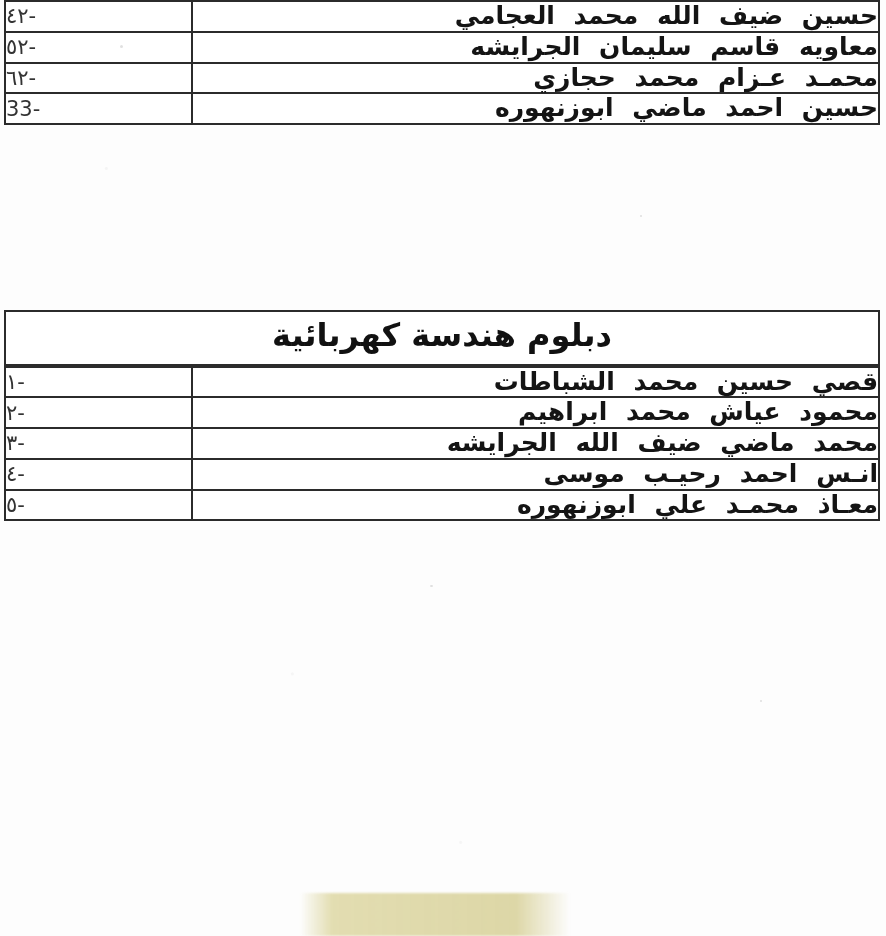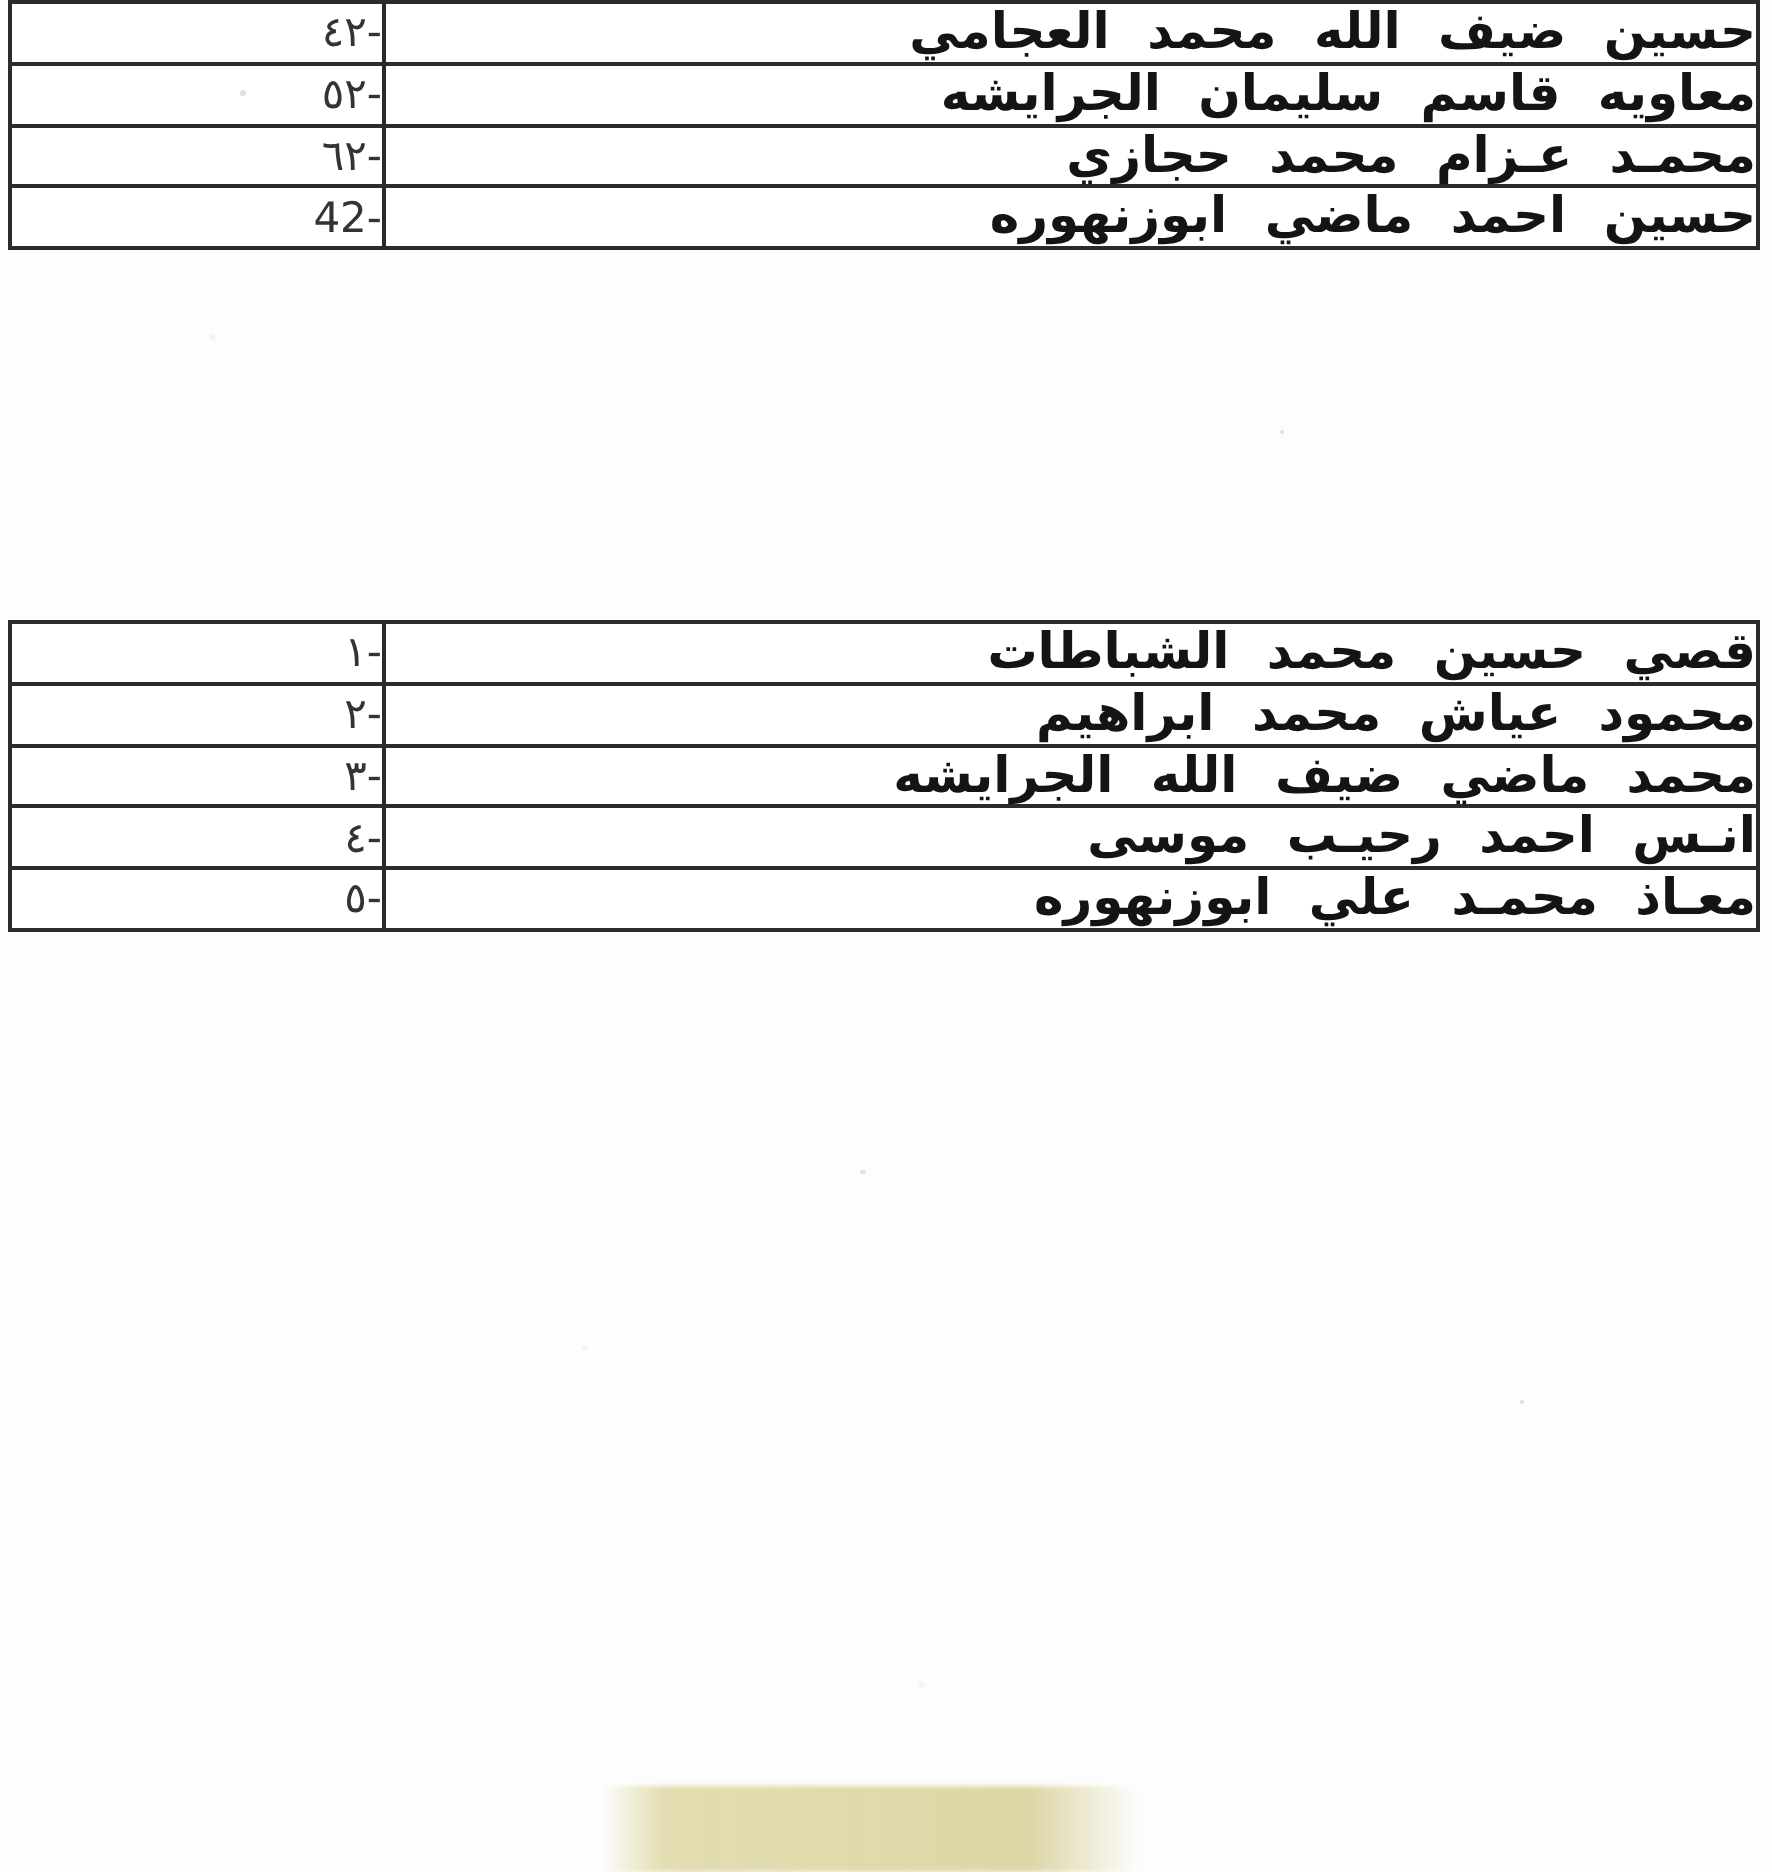--- a/index.html
+++ b/index.html
@@ -51,21 +51,21 @@
     font-weight: bold;
     font-size: 25px;
     letter-spacing: 0px;
     word-spacing: 10px;
     padding: 6px 14px 10px 14px;
     line-height: 1.15;
     color: #141414;
   }
   td.num-cell {
     width: 185px;
-    text-align: right;
+    text-align: left;
     font-size: 21px;
     color: #333;
     padding: 6px 0 10px 0;
     direction: ltr;
   }
   .num-inner {
     display: inline-block;
     direction: rtl;
     unicode-bidi: bidi-override;
   }
@@ -117,27 +117,30 @@
         <tr>
           <td class="name-cell">معاويه قاسم سليمان الجرايشه</td>
           <td class="num-cell"><span class="num-inner">-٢٥</span></td>
         </tr>
         <tr>
           <td class="name-cell">محمـد عـزام محمد حجازي</td>
           <td class="num-cell"><span class="num-inner">-٢٦</span></td>
         </tr>
         <tr>
           <td class="name-cell">حسين احمد ماضي ابوزنهوره</td>
-          <td class="num-cell"><span class="num-inner">-24</span></td>
+          <td class="num-cell"><span class="num-inner">-33</span></td>
         </tr>
       </tbody>
     </table>
   </div>
 
   <div class="block" style="top: 310px;">
+    <div class="section-title-box">
+      <div class="title-text">دبلوم هندسة كهربائية</div>
+    </div>
     <table class="names">
       <tbody>
         <tr>
           <td class="name-cell">قصي حسين محمد الشباطات</td>
           <td class="num-cell"><span class="num-inner">-١</span></td>
         </tr>
         <tr>
           <td class="name-cell">محمود عياش محمد ابراهيم</td>
           <td class="num-cell"><span class="num-inner">-٢</span></td>
         </tr>

